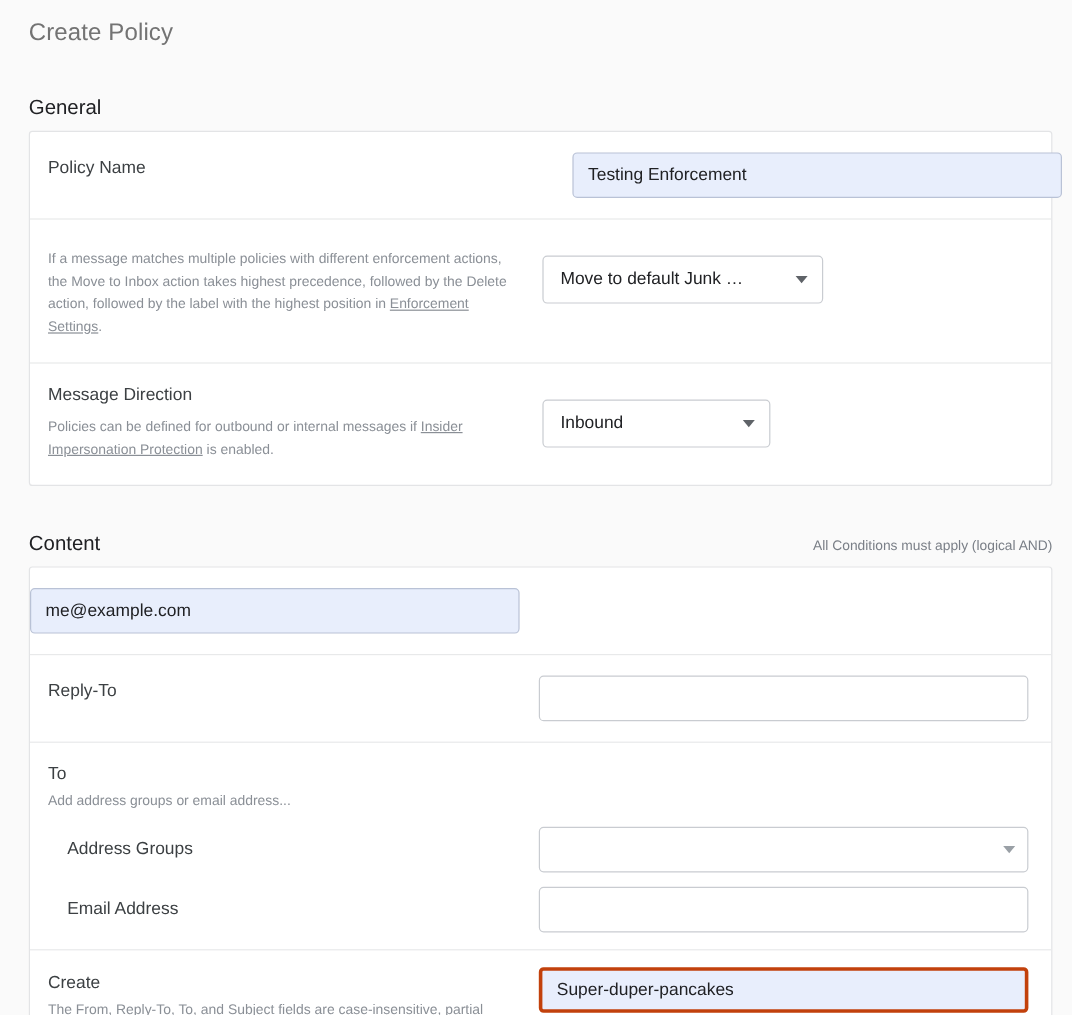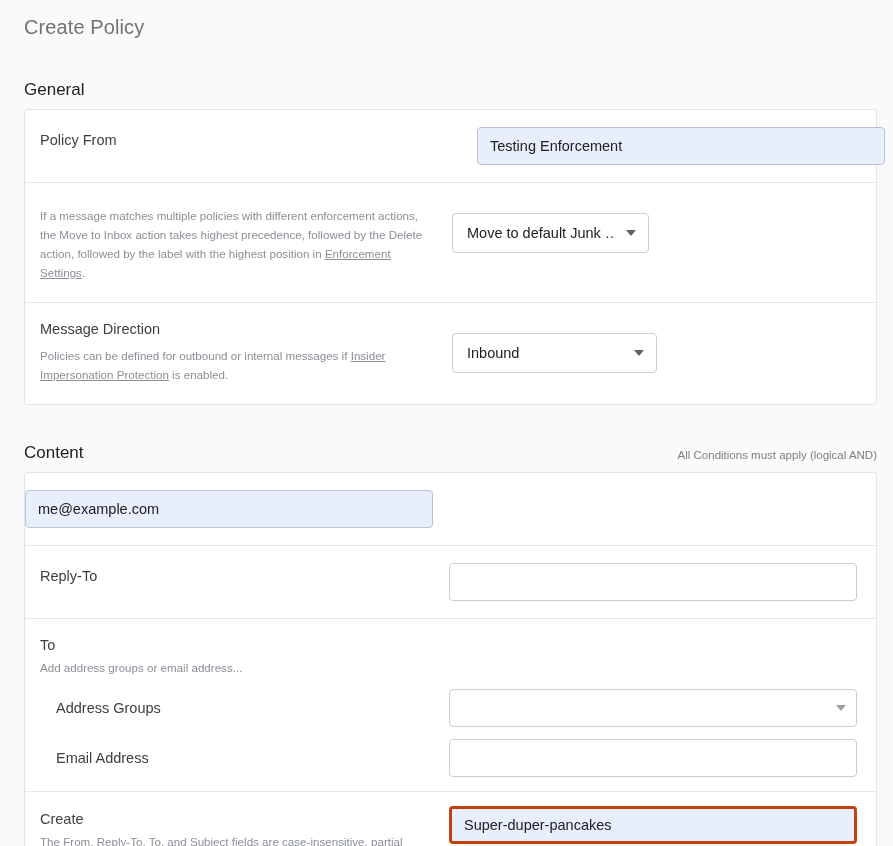--- a/index.html
+++ b/index.html
@@ -127,22 +127,22 @@
     border-radius: 4px;
     background: #ffffff;
     display: flex;
     align-items: center;
     justify-content: space-between;
     padding: 0 12px 0 14px;
     font-size: 14.5px;
     color: #202124;
     cursor: pointer;
   }
-  .select.action-select { width: 197px; }
-  .select.direction-select { width: 205px; }
+  .select.action-select { width: 234px; }
+  .select.direction-select { width: 190px; }
   .select.wide-select {
     width: 408px;
     height: 38px;
     padding-right: 10px;
   }
 
   .caret {
     width: 0;
     height: 0;
     border-left: 5px solid transparent;
@@ -204,21 +204,21 @@
   <div class="page-title">Create Policy</div>
 
   <div class="section-head">
     <div class="section-title">General</div>
   </div>
 
   <div class="card">
 
     <div class="row name-row">
       <div class="row-left">
-        <div class="field-label">Policy From</div>
+        <div class="field-label">Policy Name</div>
       </div>
       <div class="row-right">
         <div class="text-input filled">Testing Enforcement</div>
       </div>
     </div>
 
     <div class="row action-row">
       <div class="row-left">
         <div class="field-desc"><span>If a message matches multiple policies with different enforcement actions, the Move to Inbox action takes highest precedence, followed by the Delete action, followed by the label with the highest position in </span><a href="#">Enforcement Settings</a><span>.</span></div>
       </div>

